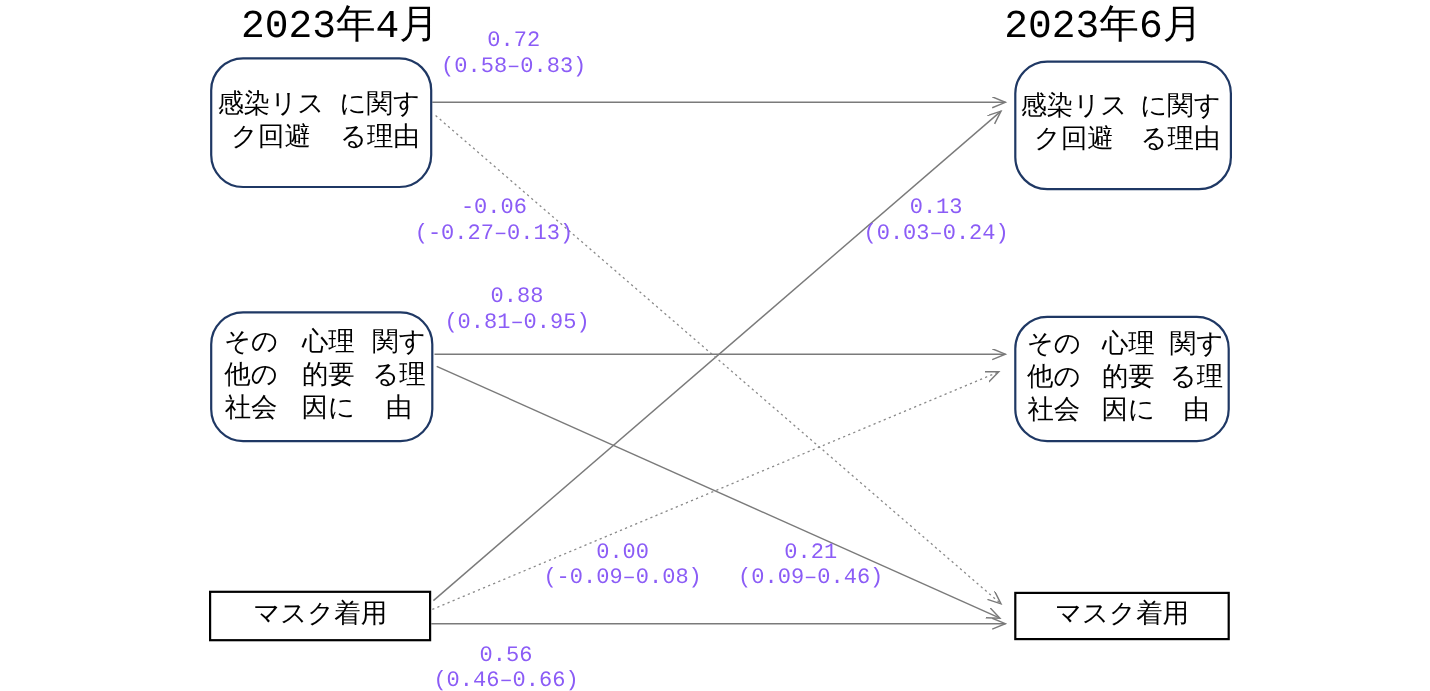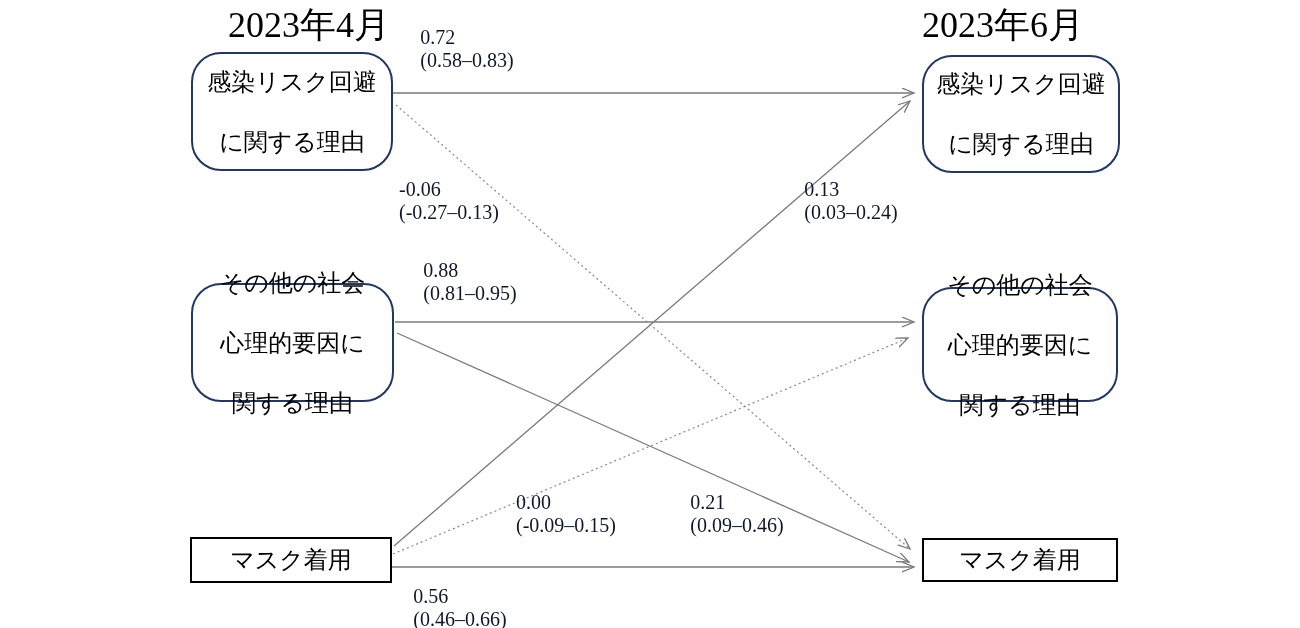--- a/index.html
+++ b/index.html
@@ -5,21 +5,21 @@
   html, body {
     margin: 0;
     padding: 0;
     background: #ffffff;
   }
   .canvas {
     position: relative;
     width: 1300px;
     height: 628px;
     background: #ffffff;
-    font-family: Liberation Serif, serif;
+    font-family: Liberation Mono, monospace;
     color: #000000;
     overflow: hidden;
   }
   .edges-svg {
     position: absolute;
     left: 0;
     top: 0;
     width: 1300px;
     height: 628px;
   }
@@ -30,45 +30,44 @@
     font-size: 36px;
     line-height: 42px;
     white-space: nowrap;
     color: #000000;
   }
   .node {
     position: absolute;
     box-sizing: border-box;
     background: #ffffff;
     display: flex;
-    flex-direction: column;
+    flex-direction: row;
     align-items: center;
     justify-content: center;
     text-align: center;
     font-size: 24px;
     line-height: 30px;
     color: #000000;
-    gap: 30px;
   }
   .node-rounded {
     border: 2.5px solid #1f3864;
     border-radius: 30px;
   }
   .node-rect {
     border: 2px solid #000000;
     border-radius: 0;
   }
   .edge-label {
     position: absolute;
     transform: translateX(-50%);
-    text-align: left;
+    text-align: center;
     font-size: 20px;
     line-height: 23px;
     white-space: nowrap;
-    color: #0f172a;
+    color: #8b5cf6;
   }
 </style>
 </head>
 <body>
 
 <div class="canvas">
 
   <svg class="edges-svg" viewBox="0 0 1300 628" xmlns="http://www.w3.org/2000/svg">
     <defs>
       <marker id="arrowOpen" markerWidth="16" markerHeight="14" refX="12" refY="5" orient="auto" markerUnits="userSpaceOnUse">
@@ -132,21 +131,21 @@
     <div>(0.81–0.95)</div>
   </div>
 
   <div class="edge-label" style="left:851px; top:178px;">
     <div>0.13</div>
     <div>(0.03–0.24)</div>
   </div>
 
   <div class="edge-label" style="left:566px; top:491px;">
     <div>0.00</div>
-    <div>(-0.09–0.15)</div>
+    <div>(-0.09–0.08)</div>
   </div>
 
   <div class="edge-label" style="left:737px; top:491px;">
     <div>0.21</div>
     <div>(0.09–0.46)</div>
   </div>
 
   <div class="edge-label" style="left:460px; top:585px;">
     <div>0.56</div>
     <div>(0.46–0.66)</div>

